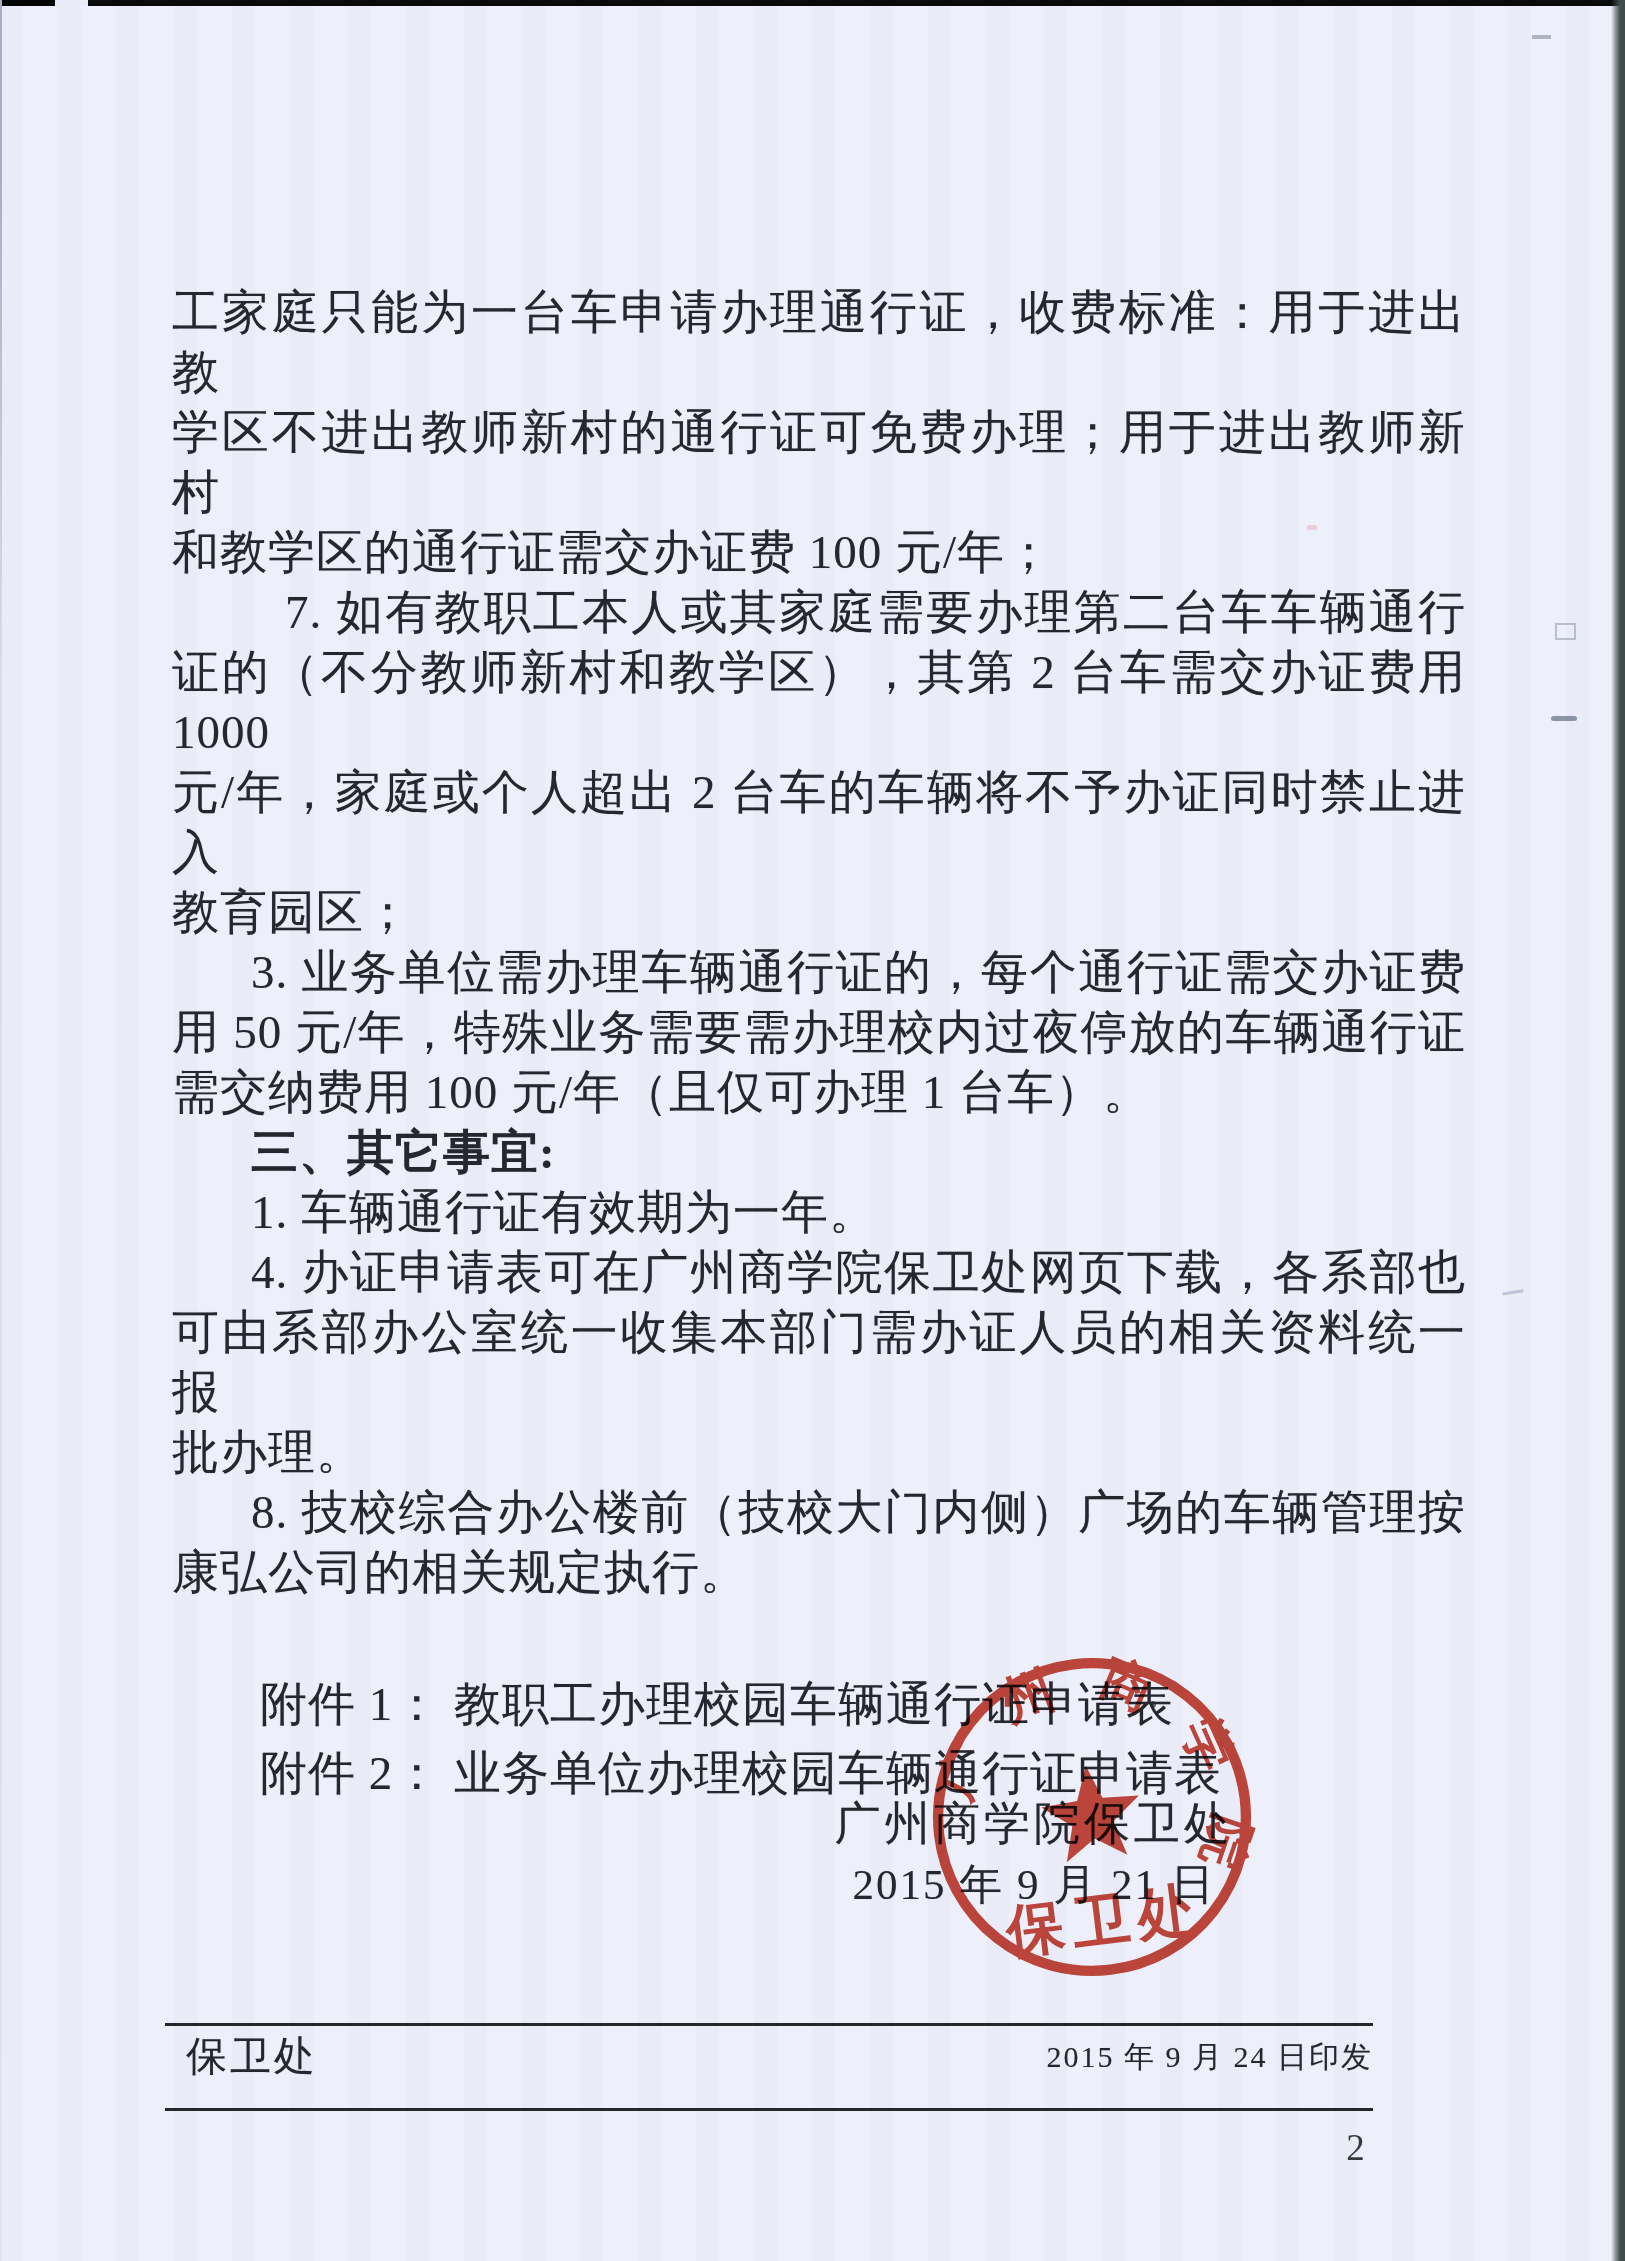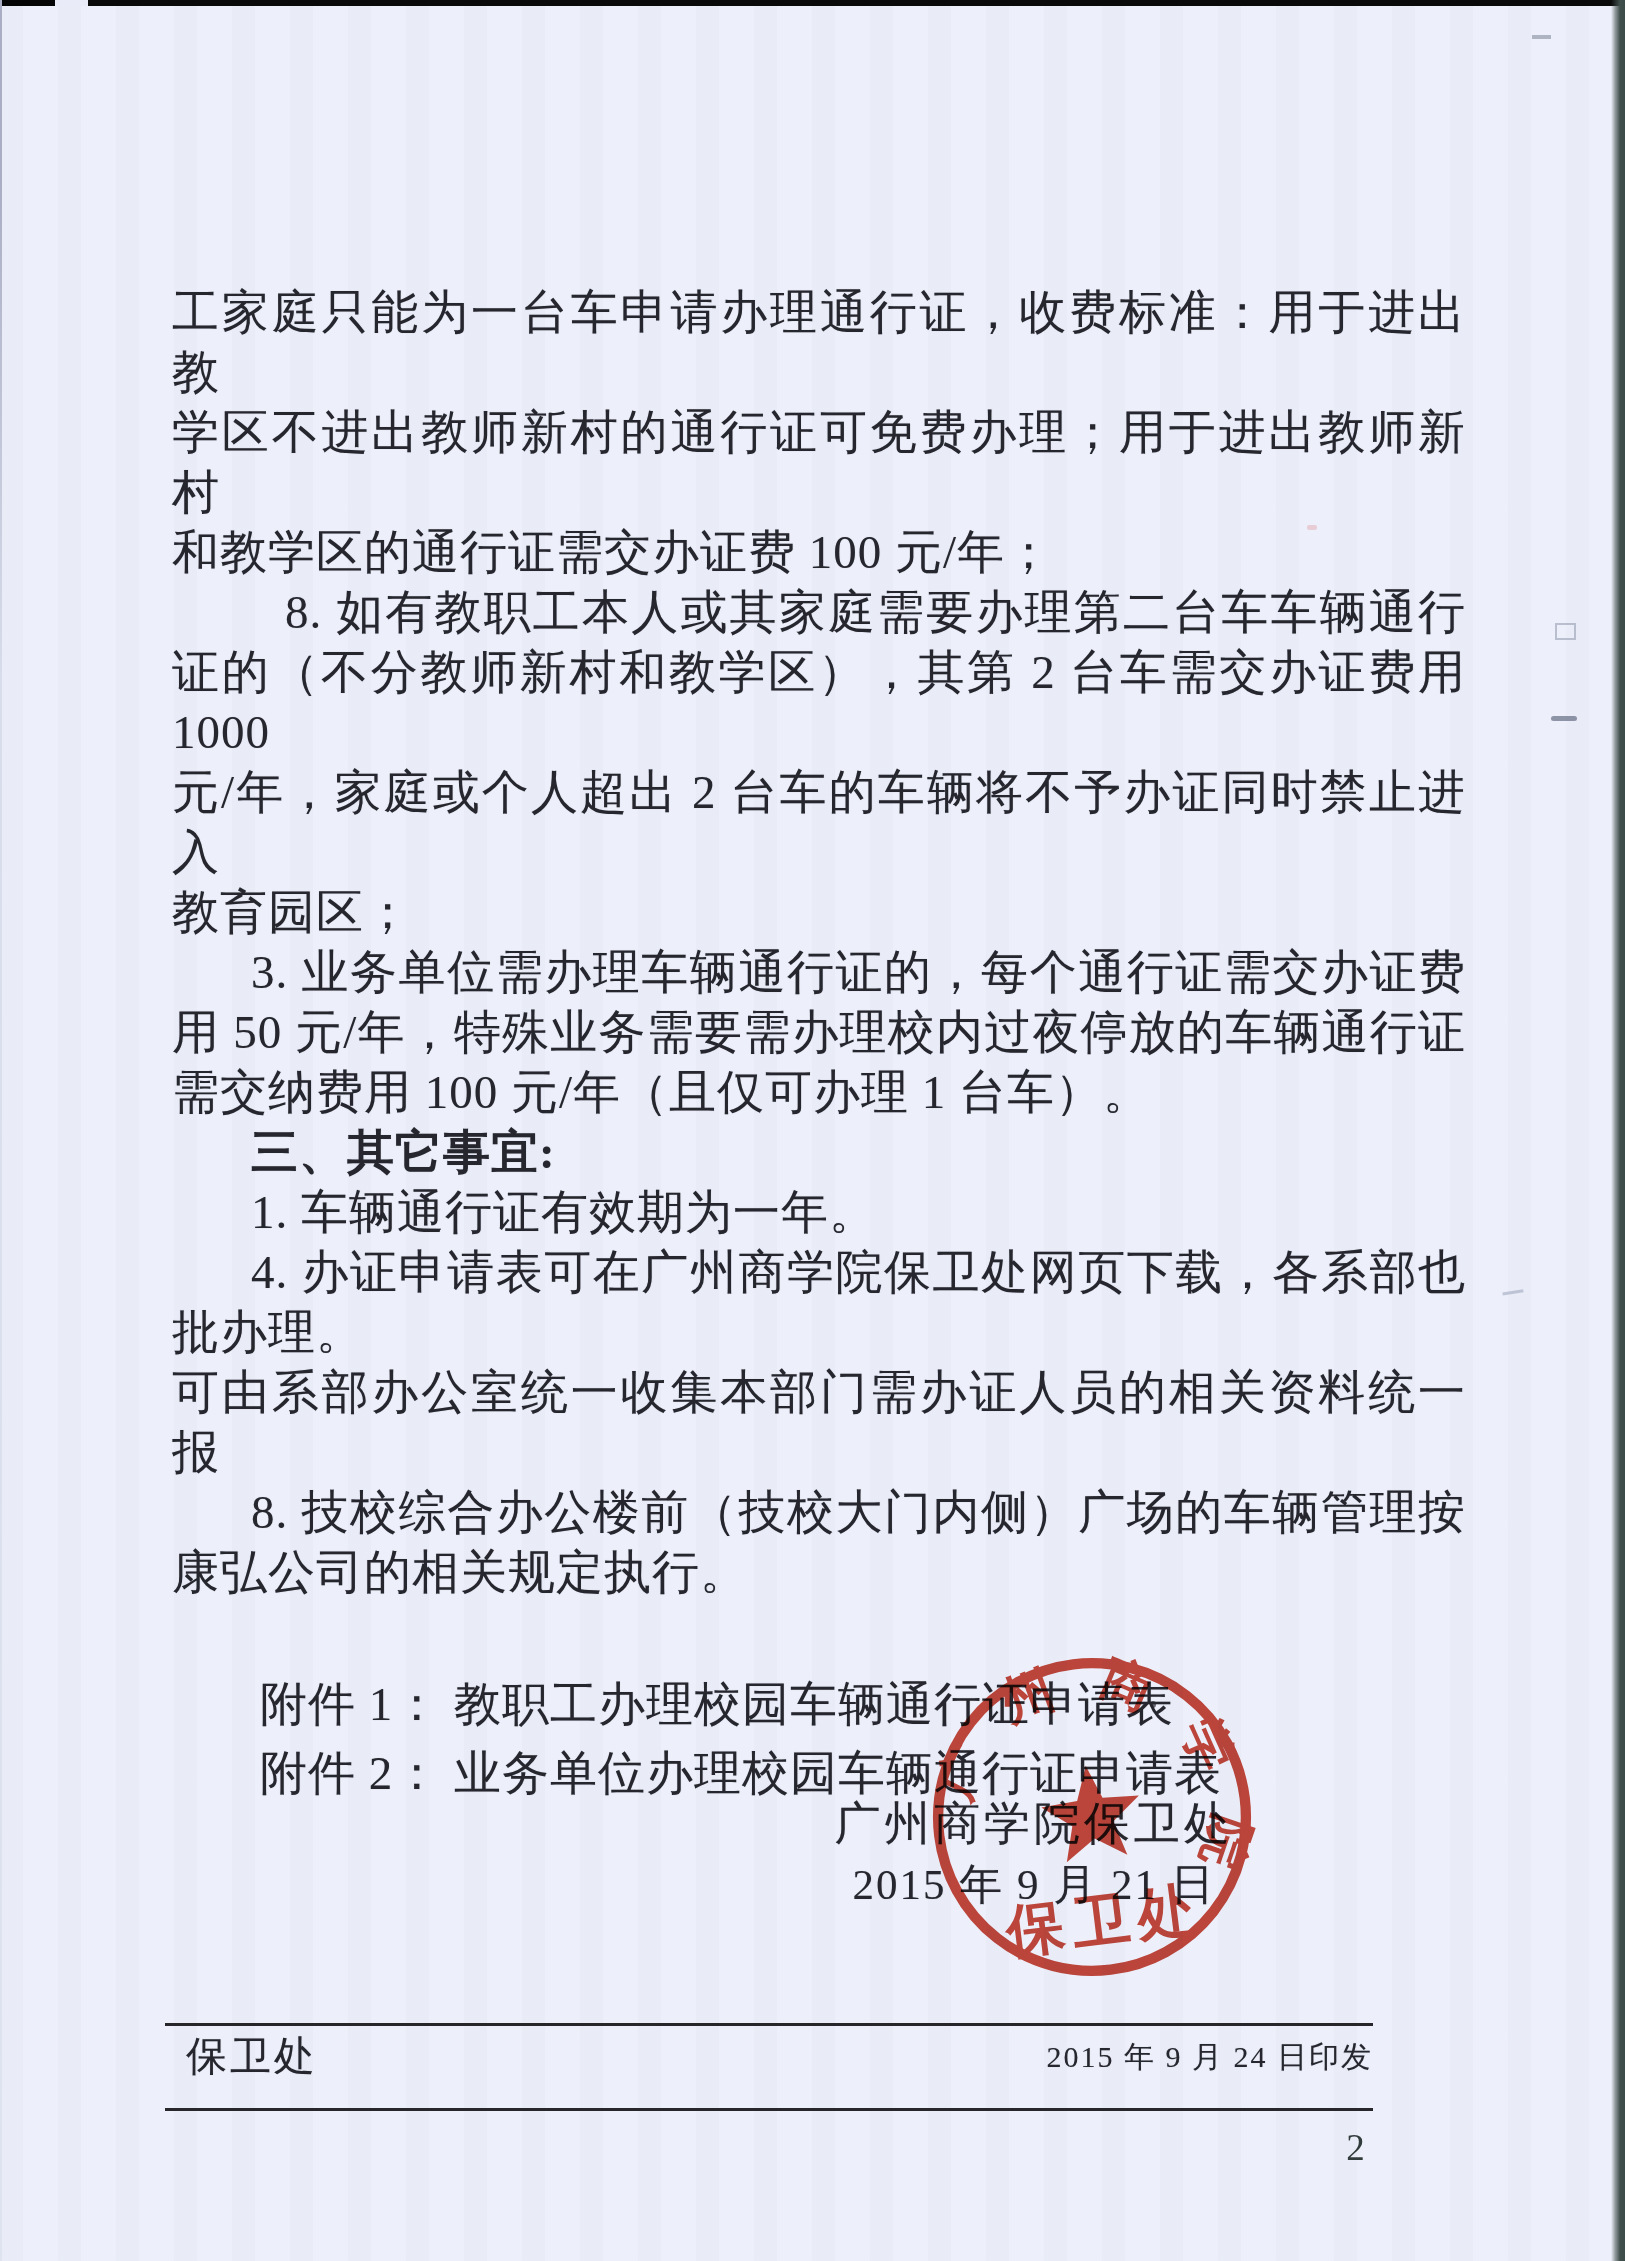--- a/index.html
+++ b/index.html
@@ -92,32 +92,32 @@
   <div class="speck" style="left:1555px;top:623px;width:16.7px;height:12.8px;border:2.9px solid #8e97ac;opacity:.55;"></div>
   <div class="speck" style="left:1551px;top:716px;width:25.5px;height:5.4px;background:#646c82;border-radius:2.5px;opacity:.7;"></div>
   <div class="speck" style="left:1502px;top:1285px;width:20.6px;height:5.9px;border-bottom:3.9px solid #99a2b8;transform:rotate(-9deg);opacity:.55;"></div>
   <div class="speck" style="left:1150px;top:1701px;width:6.4px;height:7.4px;background:#44444e;border-radius:50%;opacity:.8;"></div>
   <div class="speck" style="left:1307px;top:525px;width:9.8px;height:5.4px;background:#e5b6c0;border-radius:2px;opacity:.6;"></div>
 
   <div class="textblock">
     <div class="line fill">工家庭只能为一台车申请办理通行证，收费标准：用于进出教</div>
     <div class="line fill">学区不进出教师新村的通行证可免费办理；用于进出教师新村</div>
     <div class="line">和教学区的通行证需交办证费 100 元/年；</div>
-    <div class="line fill indent-lg">8.  如有教职工本人或其家庭需要办理第二台车车辆通行</div>
+    <div class="line fill indent-lg">7.  如有教职工本人或其家庭需要办理第二台车车辆通行</div>
     <div class="line fill">证的（不分教师新村和教学区），其第 2 台车需交办证费用 1000</div>
     <div class="line fill">元/年，家庭或个人超出 2 台车的车辆将不予办证同时禁止进入</div>
     <div class="line">教育园区；</div>
     <div class="line fill indent">3. 业务单位需办理车辆通行证的，每个通行证需交办证费</div>
     <div class="line fill">用 50 元/年，特殊业务需要需办理校内过夜停放的车辆通行证</div>
     <div class="line">需交纳费用 100 元/年（且仅可办理 1 台车）。</div>
     <div class="line indent bold">三、其它事宜:</div>
     <div class="line indent">1. 车辆通行证有效期为一年。</div>
     <div class="line fill indent">4. 办证申请表可在广州商学院保卫处网页下载，各系部也</div>
+    <div class="line fill">可由系部办公室统一收集本部门需办证人员的相关资料统一报</div>
     <div class="line">批办理。</div>
-    <div class="line fill">可由系部办公室统一收集本部门需办证人员的相关资料统一报</div>
     <div class="line fill indent">8. 技校综合办公楼前（技校大门内侧）广场的车辆管理按</div>
     <div class="line">康弘公司的相关规定执行。</div>
 
     <div class="attachments">
       <div class="line">附件 1：  教职工办理校园车辆通行证申请表</div>
       <div class="line">附件 2：  业务单位办理校园车辆通行证申请表</div>
     </div>
   </div>
 
   <div class="sig-org">广州商学院保卫处</div>

